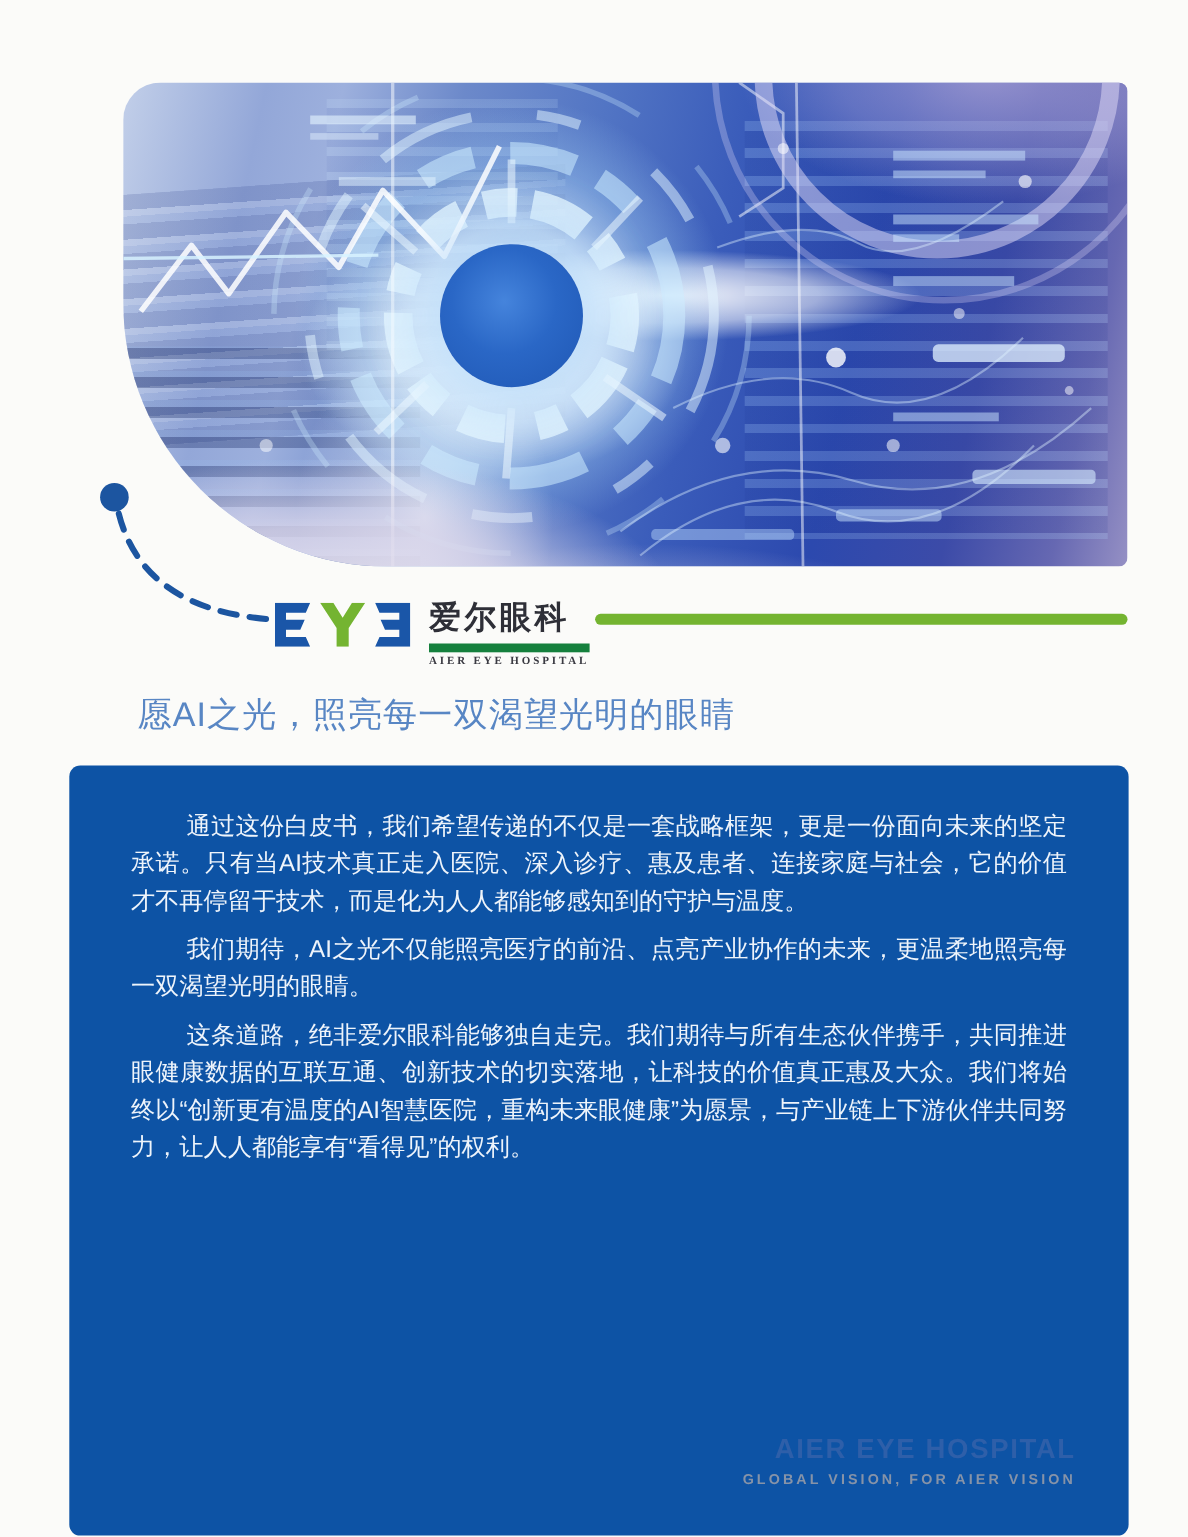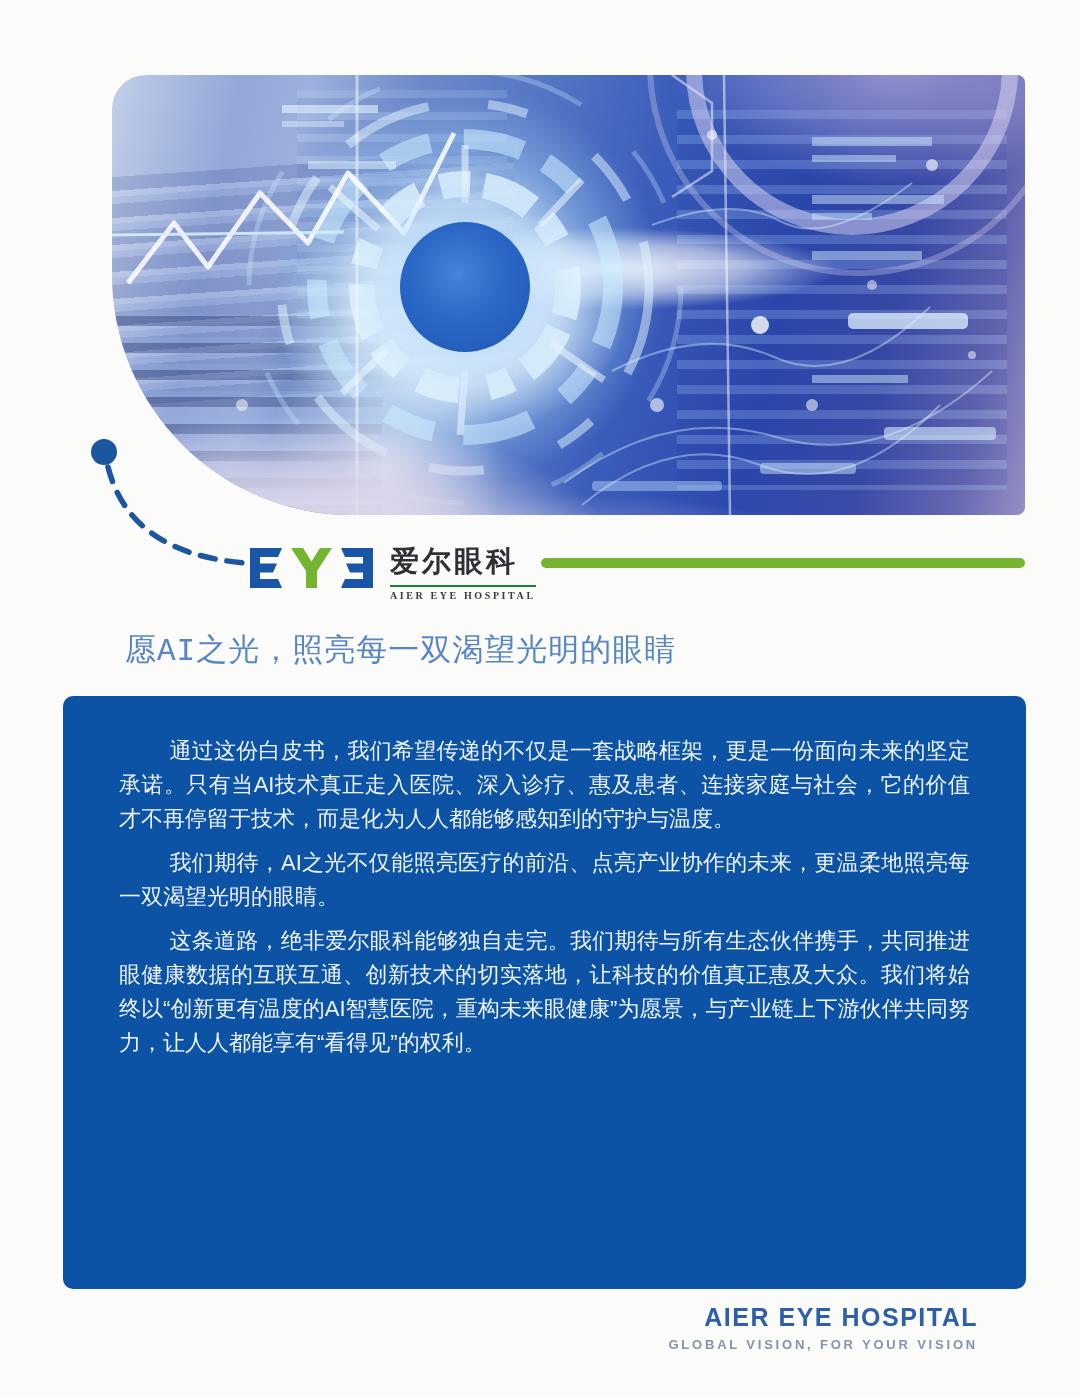--- a/index.html
+++ b/index.html
@@ -89,42 +89,41 @@
   
   .connector{position:absolute;left:80px;top:432px;width:190px;height:150px;}
 
   
   .logo-row{position:absolute;left:250px;top:542px;height:52px;}
   .eye-logo{position:absolute;left:0;top:6px;}
   .logo-text{position:absolute;left:140px;top:0;}
   .logo-cn{
     font-family:"Liberation Serif",serif;font-weight:bold;
     font-size:29px;letter-spacing:3px;color:#2e2f37;
-    border-bottom:2px solid #15803d;padding-bottom:3px;white-space:nowrap;
+    border-bottom:8px solid #15803d;padding-bottom:3px;white-space:nowrap;
   }
   .logo-en{
     font-family:"Liberation Serif",serif;font-weight:bold;
     font-size:10px;letter-spacing:2.6px;color:#3a3a42;margin-top:3px;white-space:nowrap;
   }
   .green-line{
     position:absolute;left:541px;top:558px;width:484px;height:10px;
     border-radius:5px;background:#74b431;
   }
 
   
   .page-heading{
     position:absolute;left:125px;top:629px;margin:0;
     font-size:31px;font-weight:400;letter-spacing:1px;color:#5886c4;
     white-space:nowrap;
-    font-family:Liberation Mono, monospace;
   }
 
   
   .content-box{
-    position:absolute;left:63px;top:696px;width:963px;height:593px;
+    position:absolute;left:63px;top:696px;width:963px;height:700px;
     box-sizing:border-box;border-radius:10px;
     background:#0d53a5;
     padding:38px 56px 28px 56px;
     color:#eef4fb;
   }
   .content-box p{
     margin:0 0 10px 0;
     font-size:22px;line-height:34px;
     text-indent:2.3em;text-align:justify;
   }
@@ -243,16 +242,16 @@
   <h1 class="page-heading">愿AI之光，照亮每一双渴望光明的眼睛</h1>
 
   <div class="content-box">
     <p>通过这份白皮书，我们希望传递的不仅是一套战略框架，更是一份面向未来的坚定承诺。只有当AI技术真正走入医院、深入诊疗、惠及患者、连接家庭与社会，它的价值才不再停留于技术，而是化为人人都能够感知到的守护与温度。</p>
     <p>我们期待，AI之光不仅能照亮医疗的前沿、点亮产业协作的未来，更温柔地照亮每一双渴望光明的眼睛。</p>
     <p>这条道路，绝非爱尔眼科能够独自走完。我们期待与所有生态伙伴携手，共同推进眼健康数据的互联互通、创新技术的切实落地，让科技的价值真正惠及大众。我们将始终以“创新更有温度的AI智慧医院，重构未来眼健康”为愿景，与产业链上下游伙伴共同努力，让人人都能享有“看得见”的权利。</p>
   </div>
 
   <div class="footer">
     <div class="footer-title">AIER EYE HOSPITAL</div>
-    <div class="footer-subtitle">GLOBAL VISION, FOR YOUR VISION</div>
+    <div class="footer-subtitle">GLOBAL VISION, FOR AIER VISION</div>
   </div>
 
 </div>
 
 </body></html>

